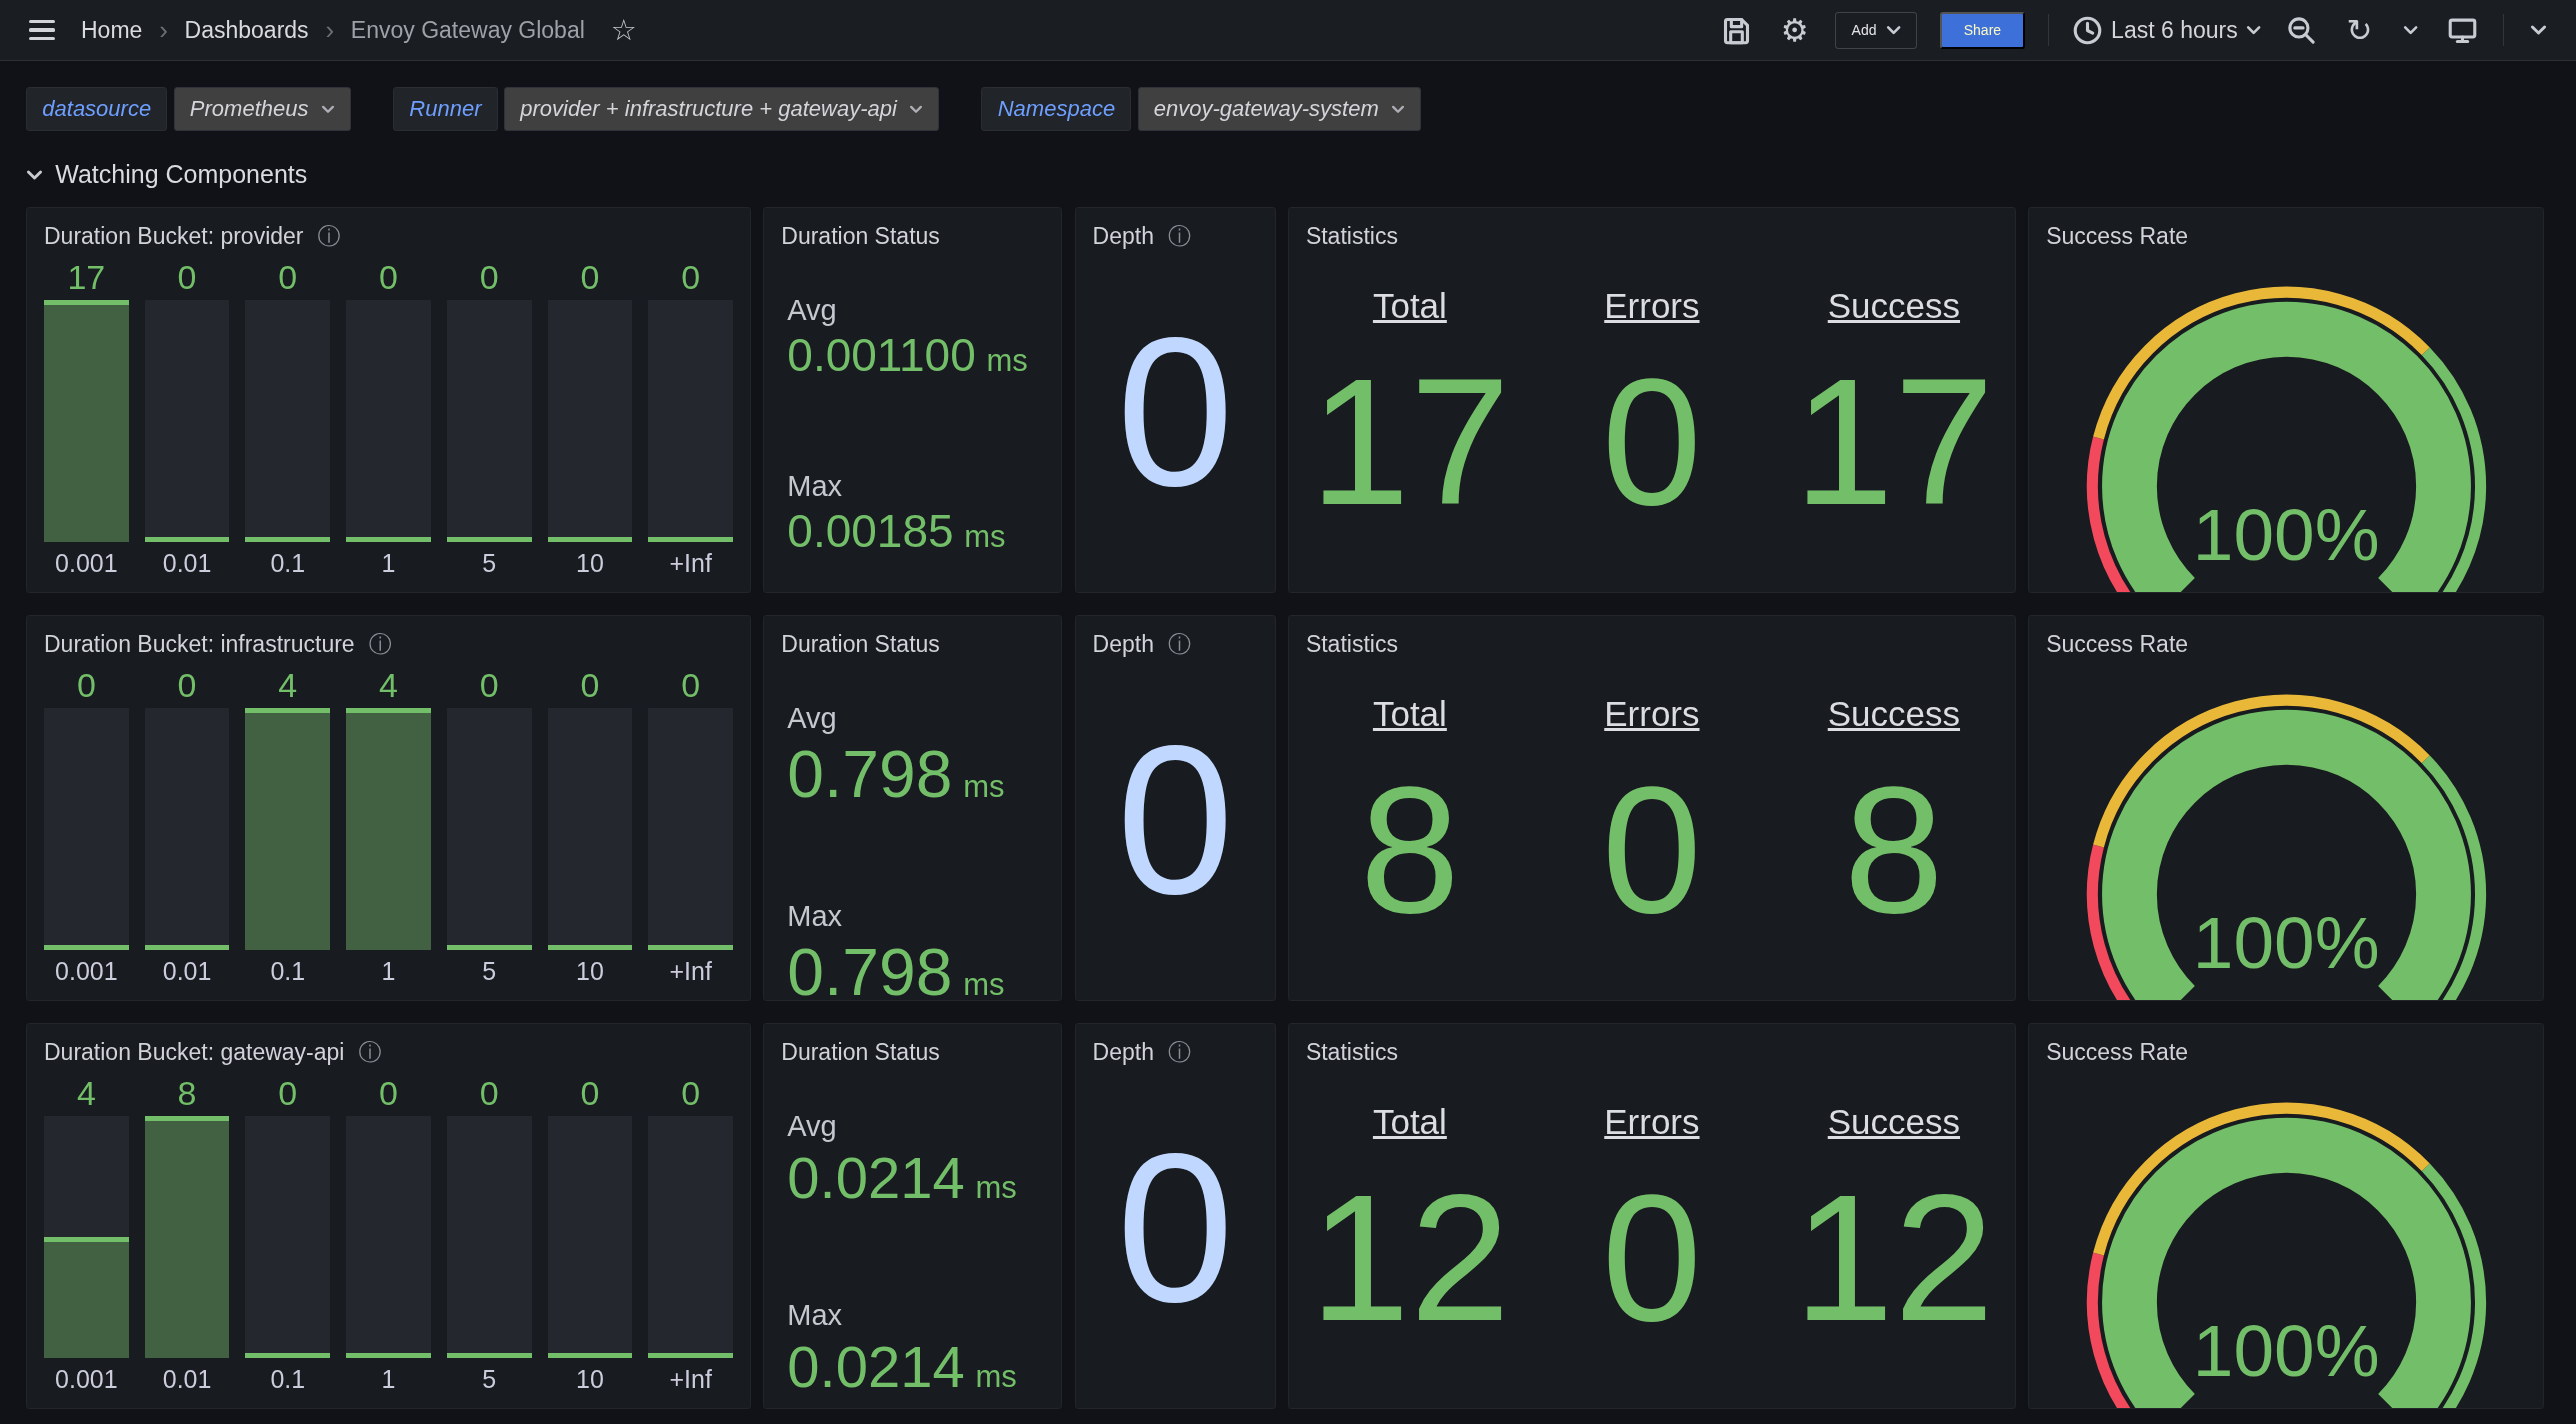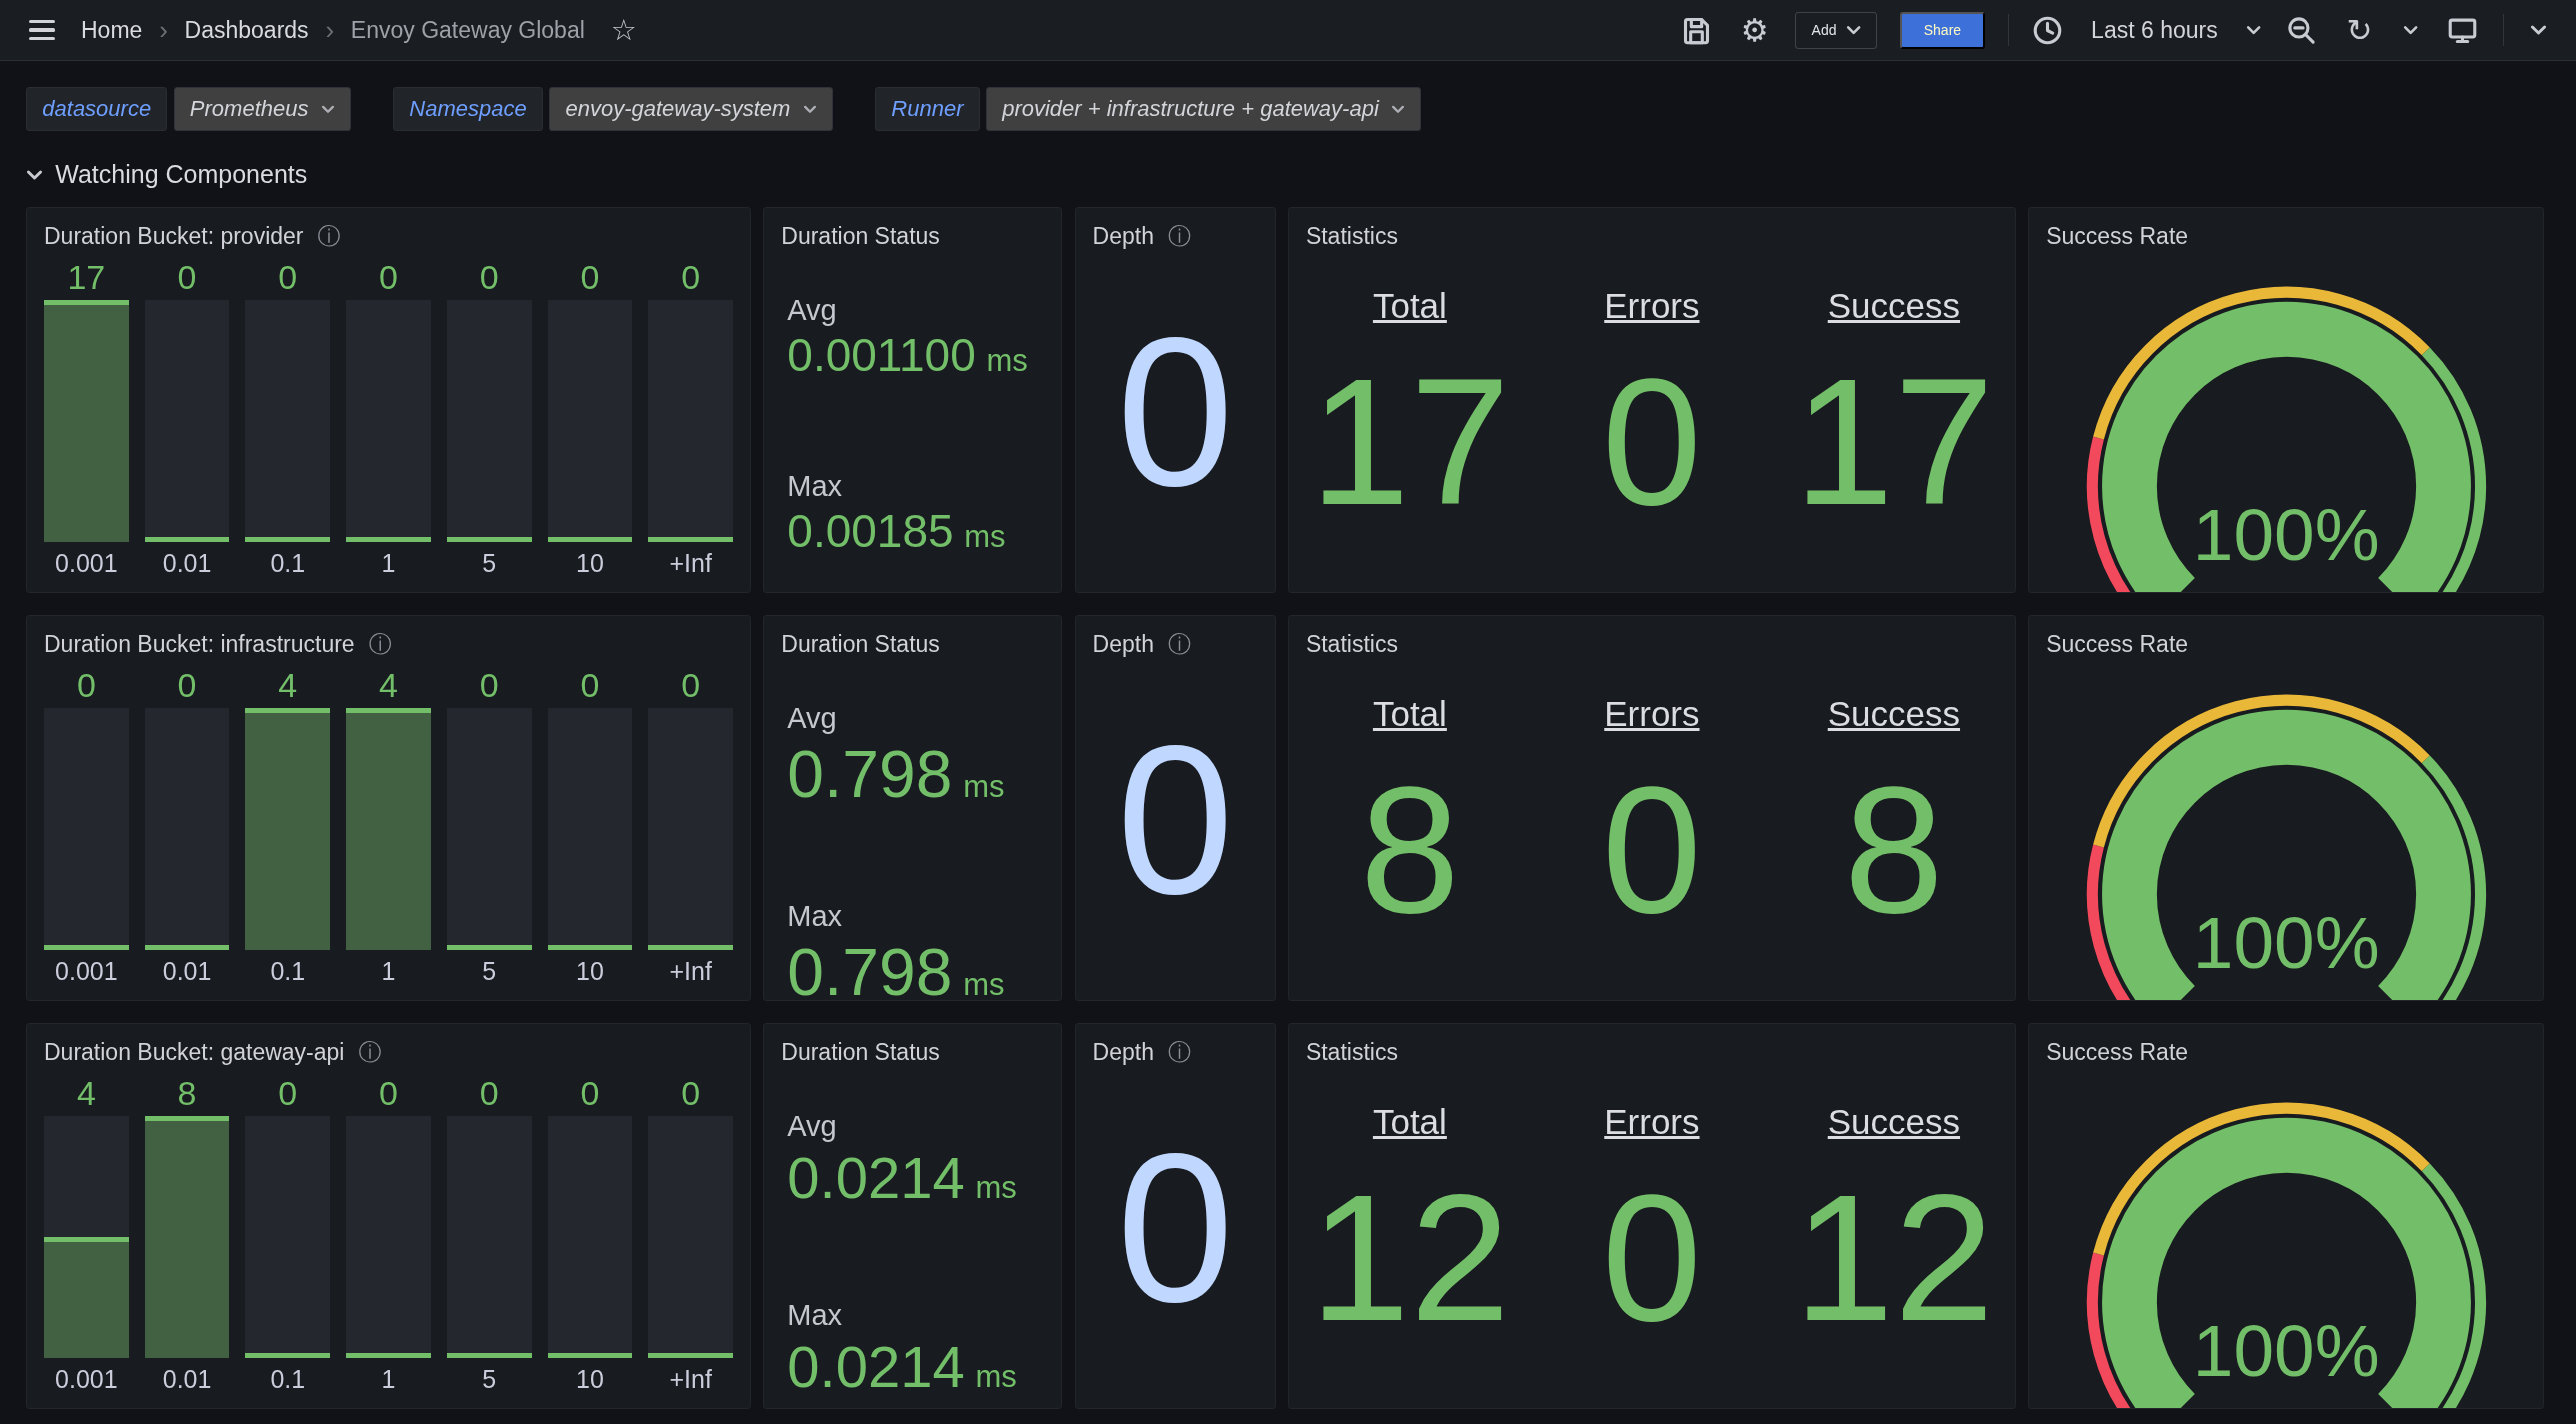--- a/index.html
+++ b/index.html
@@ -18,21 +18,21 @@
   .star { font-size:29px; color:#C3C5CC; margin-left:15.3px; cursor:pointer; line-height:1; }
   .tb-right { display:flex; align-items:center; gap:23px; }
   .icon-btn { width:35px; height:35px; display:flex; align-items:center; justify-content:center;
     color:#C9CBD3; cursor:pointer; }
   .glyph { font-size:31px; line-height:1; }
   svg.ic { stroke:#C9CBD3; fill:none; stroke-width:2.4; stroke-linecap:round; stroke-linejoin:round; }
   .btn { height:37px; border-radius:3.1px; font-size:14px; display:flex; align-items:center; cursor:pointer; }
   .btn-outline { border:1.5px solid rgba(204,204,220,0.22); color:#E4E5EA; padding:0 15.3px; gap:9.2px; background:transparent; }
   .btn-primary { background:#3D71D9; color:#fef9c3; font-weight:500; padding:0 21.5px; }
   .vdiv { width:1.5px; height:32px; background:rgba(204,204,220,0.14); }
-  .timepick { display:flex; align-items:center; gap:28px; color:#D4D5DB; font-size:23px; cursor:pointer; }
+  .timepick { display:flex; align-items:center; gap:8px; color:#D4D5DB; font-size:23px; cursor:pointer; }
 
   
   .varsbar { display:flex; gap:42px; padding:26px 26px 0;font-style:italic; }
   .var { display:flex; gap:6.1px; }
   .var-label { background:#212429; border:1.5px solid #2A2D33; color:#6E9FFF; font-size:22px;
     height:44px; display:flex; align-items:center; padding:0 15.3px; border-radius:3.1px; }
   .var-value { background:#404040; border:1.5px solid #2F323A; color:#D4D5DB; font-size:22px;
     height:44px; display:flex; align-items:center; gap:12.3px; padding:0 15.3px; border-radius:3.1px; cursor:pointer; }
   .var-value .chev { opacity:.8; }
 
@@ -163,32 +163,32 @@
     <div class="var">
       <span class="var-label">datasource</span>
       <span class="var-value">
         <span>Prometheus</span>
         <svg class="ic chev" width="14" height="10.7" viewBox="0 0 14 11">
           <polyline points="2,3 7,8 12,3"></polyline>
         </svg>
       </span>
     </div>
     <div class="var">
+      <span class="var-label">Runner</span>
+      <span class="var-value">
+        <span>provider + infrastructure + gateway-api</span>
+        <svg class="ic chev" width="14" height="10.7" viewBox="0 0 14 11">
+          <polyline points="2,3 7,8 12,3"></polyline>
+        </svg>
+      </span>
+    </div>
+    <div class="var">
       <span class="var-label">Namespace</span>
       <span class="var-value">
         <span>envoy-gateway-system</span>
-        <svg class="ic chev" width="14" height="10.7" viewBox="0 0 14 11">
-          <polyline points="2,3 7,8 12,3"></polyline>
-        </svg>
-      </span>
-    </div>
-    <div class="var">
-      <span class="var-label">Runner</span>
-      <span class="var-value">
-        <span>provider + infrastructure + gateway-api</span>
         <svg class="ic chev" width="14" height="10.7" viewBox="0 0 14 11">
           <polyline points="2,3 7,8 12,3"></polyline>
         </svg>
       </span>
     </div>
   </div>
 
 <div class="section-head">
   <svg class="ic" width="17" height="14" viewBox="0 0 14 11">
       <polyline points="2,3 7,8 12,3"></polyline>

